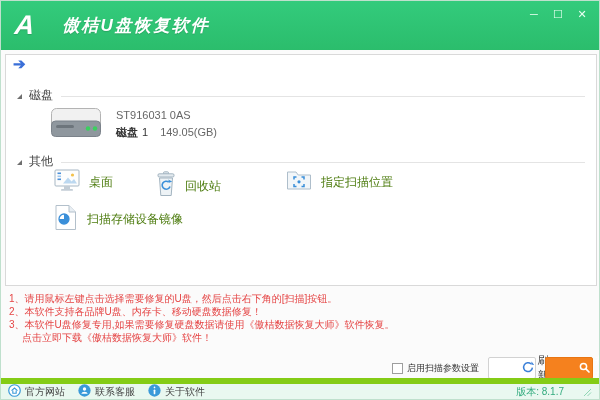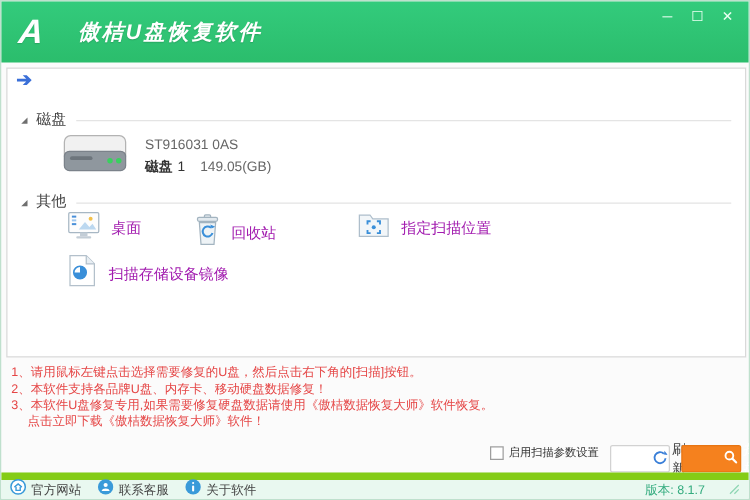--- a/index.html
+++ b/index.html
@@ -26,28 +26,28 @@
   .secline { flex:1; border-top:1px solid #e4e4e4; margin-top:2px; }
 
   .diskitem { position:absolute; left:44px; top:52px; display:flex; align-items:center; gap:14px; cursor:default; }
   .diskline1 { font-size:11px; color:#666; margin-bottom:4px; }
   .diskline2 { font-size:11px; color:#555; }
   .diskline2 b { color:#333; }
   .disknum { margin-left:4px; color:#333; }
   .disksize { margin-left:12px; color:#666; }
 
   .oitem { position:absolute; display:flex; align-items:center; gap:9px; height:34px; cursor:default; }
-  .olabel { font-size:12px; color:#a21caf; white-space:nowrap; }
+  .olabel { font-size:12px; color:#4d7c0f; white-space:nowrap; }
 
   
   .notes { position:absolute; left:8px; top:291px; width:584px; color:#e54545; font-size:10px; line-height:13px; }
   .notes .indent { padding-left:13px; }
 
   
-  .actions { position:absolute; right:6px; top:355px; height:24px; display:flex; align-items:flex-start; gap:9px; }
+  .actions { position:absolute; right:6px; top:355px; height:24px; display:flex; align-items:center; gap:9px; }
   .cbwrap { display:flex; align-items:center; gap:4px; cursor:default; }
   .cb { width:11px; height:11px; background:#fff; border:1px solid #9e9e9e; display:inline-block; }
   .cblabel { font-size:9px; color:#333; }
   .btn { display:flex; align-items:center; justify-content:center; gap:4px; height:22px; border-radius:2px; cursor:default;padding-left:46px; }
   .btn-refresh { width:42px; background:#fff; border:1px solid #d2d2d2; color:#444; font-size:11px; }
   .btn-scan { width:30px; background:#f5811e; border:1px solid #e87512; color:#fff; font-size:11px;font-style:italic; }
 
   
   .statusbar { position:absolute; left:0; right:0; bottom:0; height:21px; background:#e9f8f0;
                border-top:6px solid #84cc16; display:flex; align-items:center; padding:0 7px; gap:13px; }

